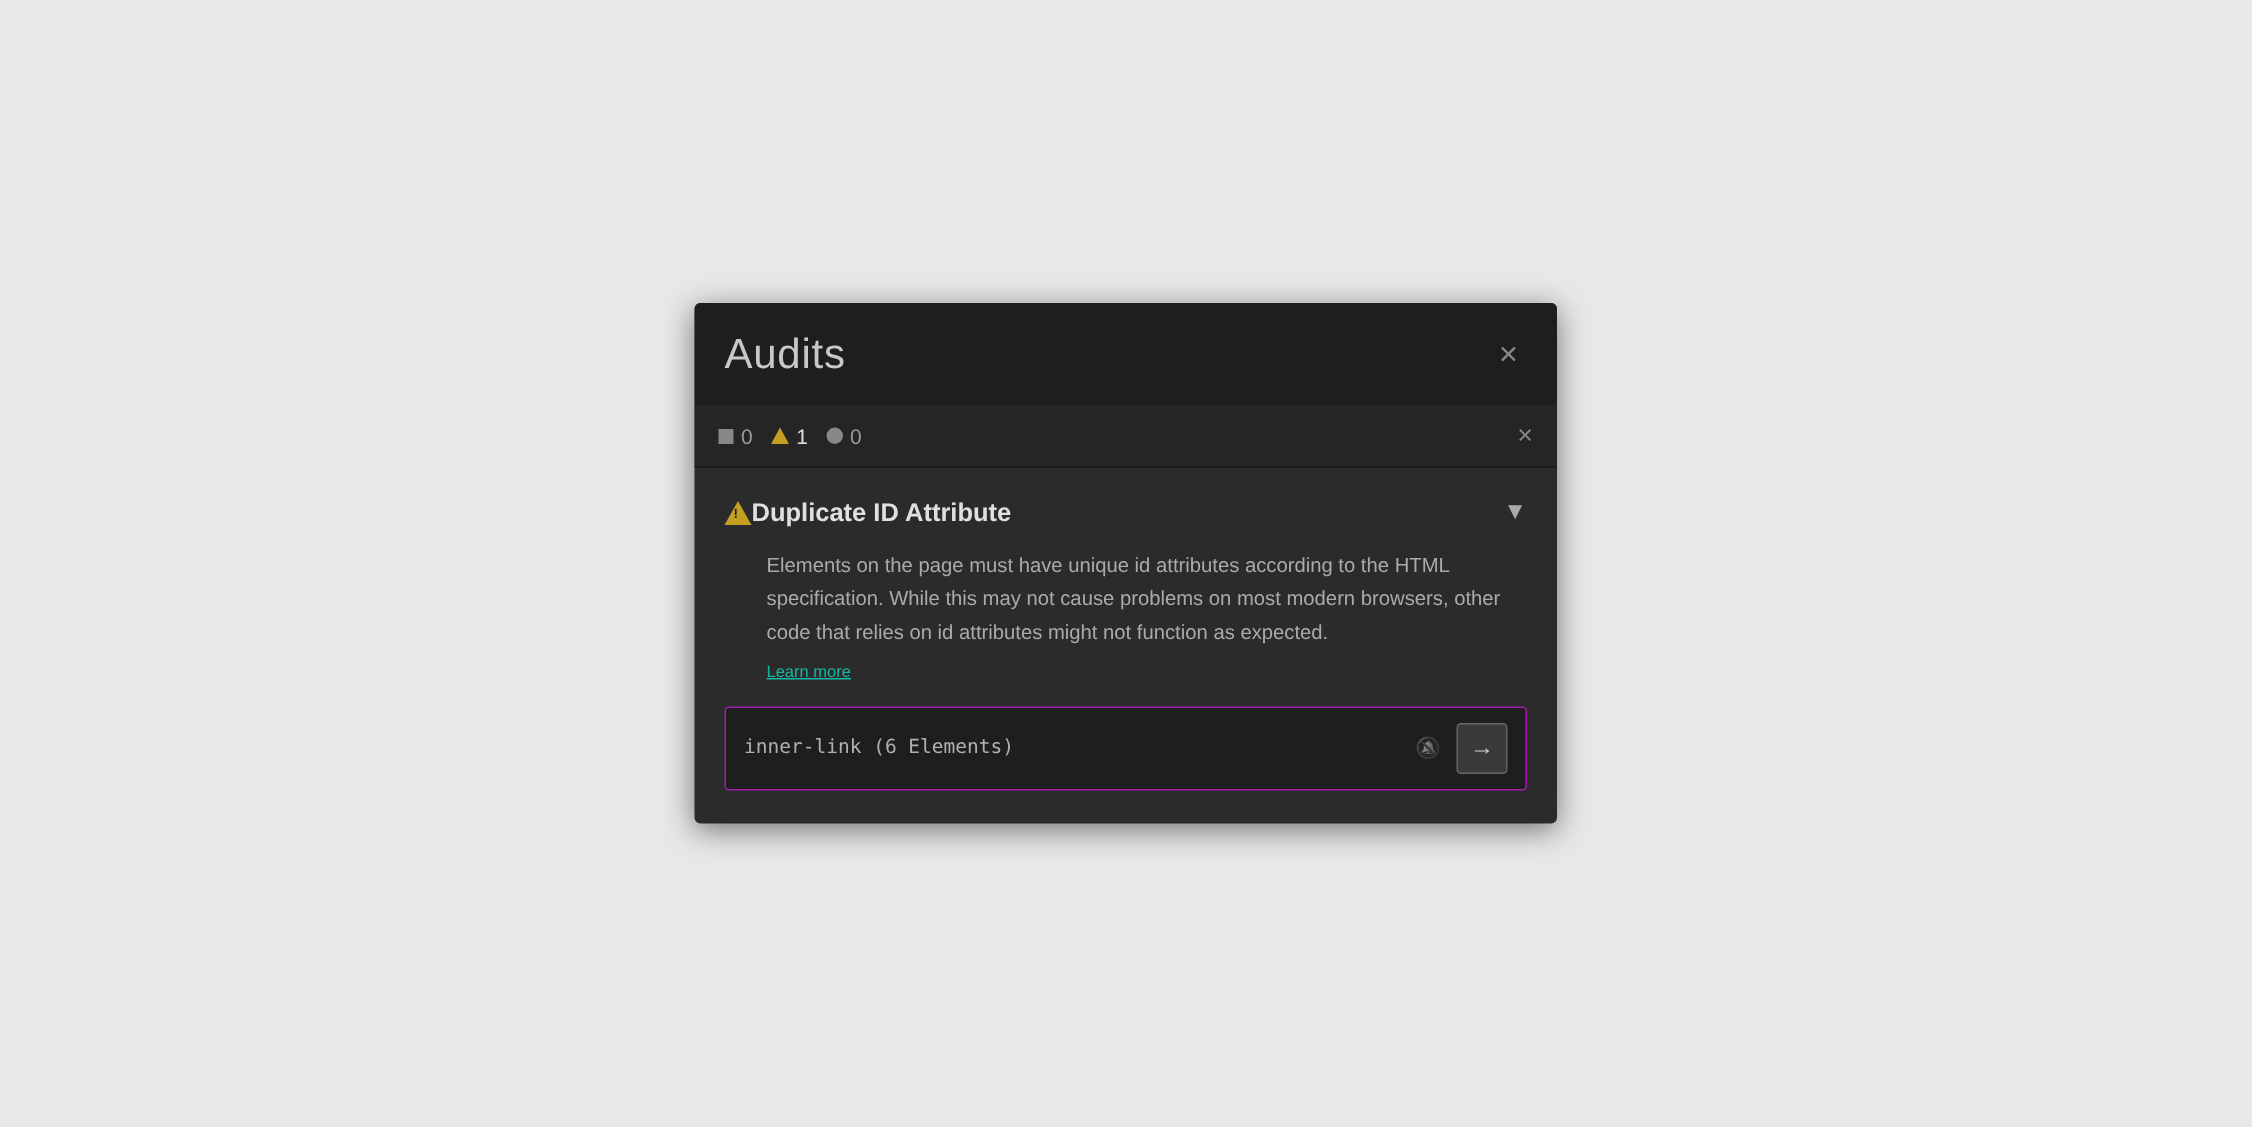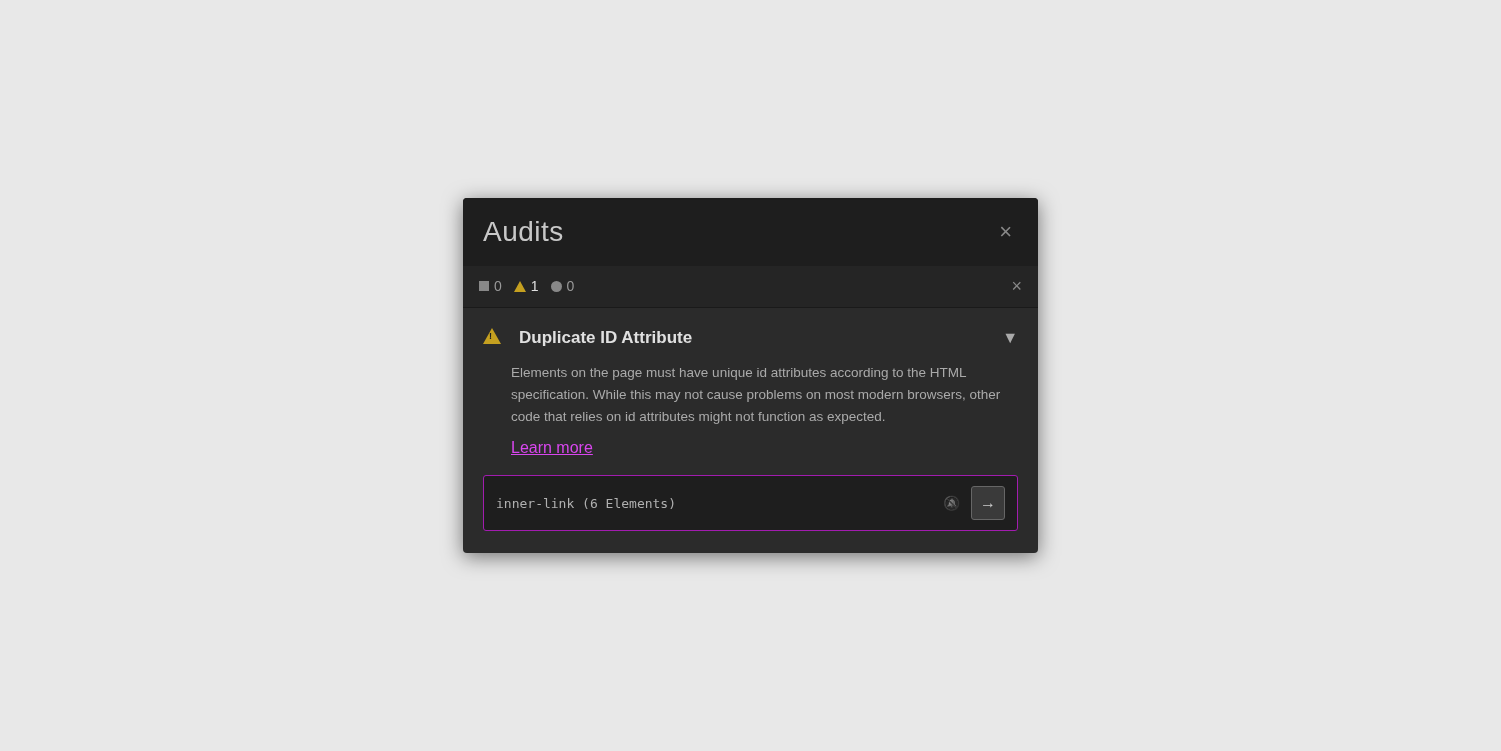--- a/index.html
+++ b/index.html
@@ -128,21 +128,22 @@
 
     .audit-header {
       display: flex;
       align-items: center;
       justify-content: space-between;
       margin-bottom: 14px;
     }
 
     .audit-title-row {
       display: flex;
-      gap: 18px;
+      align-items: center;
+      gap: 0;
     }
 
     .audit-warning-icon {
       width: 0;
       height: 0;
       border-left: 9px solid transparent;
       border-right: 9px solid transparent;
       border-bottom: 16px solid #c5a020;
       display: inline-block;
       flex-shrink: 0;
@@ -174,22 +175,22 @@
     .audit-description {
       font-size: 13.5px;
       color: #aaa;
       line-height: 1.65;
       padding-left: 28px;
       margin-bottom: 14px;
     }
 
     .learn-more-link {
       display: block;
-      color: #d946ef;
-      font-size: 16px;
+      color: #14b8a6;
+      font-size: 11px;
       cursor: pointer;
       margin-top: 6px;
     }
 
     
     .result-row {
       display: flex;
       align-items: center;
       background-color: #1e1e1e;
       border: 1px solid #a21caf;

